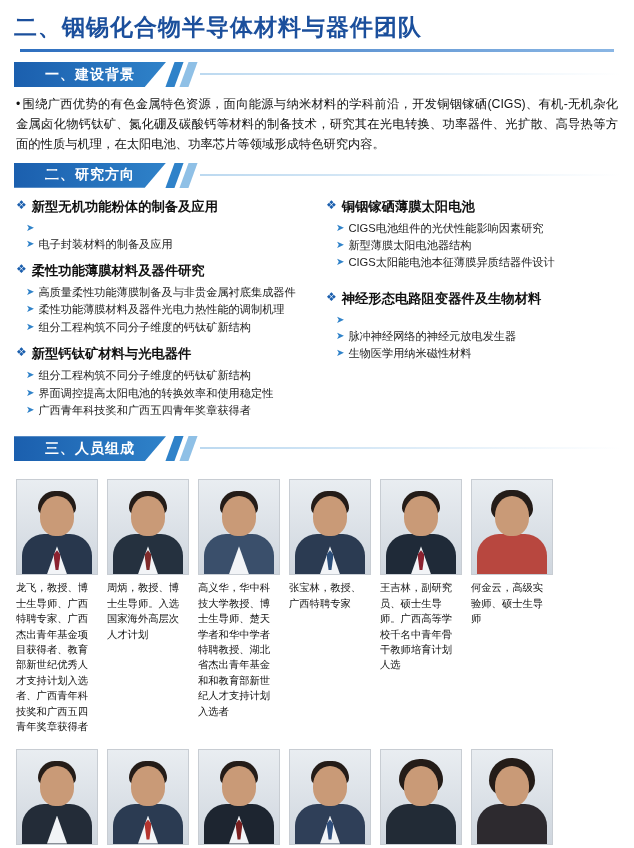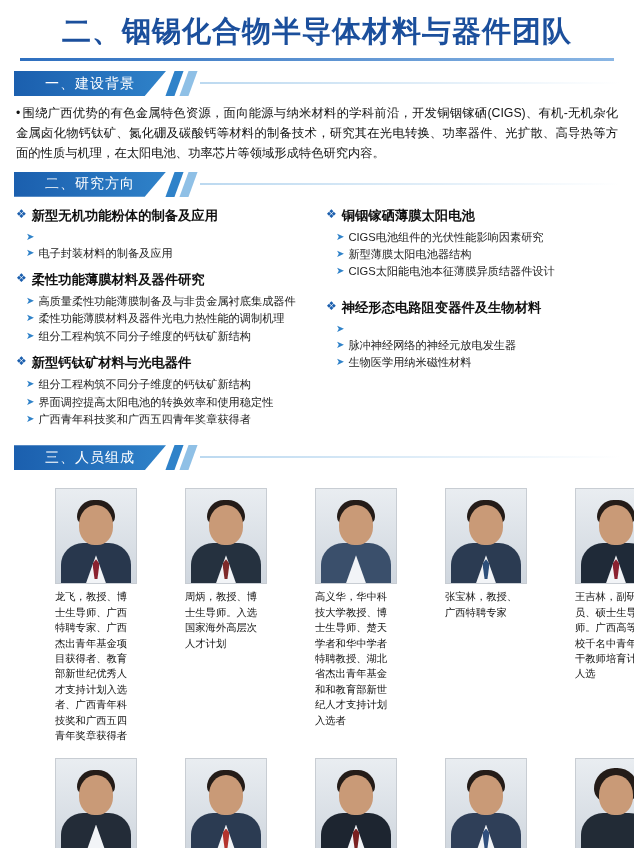--- a/index.html
+++ b/index.html
@@ -5,35 +5,35 @@
   html,body{margin:0;padding:0;}
   body{
     width:634px;height:848px;background:#ffffff;
     font-family:"Liberation Sans","DejaVu Sans",sans-serif;
     color:#1a1a1a;overflow:hidden;position:relative;
   }
   .page{position:relative;width:634px;height:848px;box-sizing:border-box;padding:0 14px;}
 
   
   .main-title{
-    text-align:center;font-size:29px;font-weight:bold;color:#1b4f9c;
+    text-align:left;font-size:23px;font-weight:bold;color:#1b4f9c;
     letter-spacing:1px;padding-top:12px;padding-bottom:4px;
   }
   .title-rule{
     height:3px;background:linear-gradient(to right,#2e6fbf,#8ab6e4);
     margin:2px 6px 10px 6px;
   }
 
   
   .banner{position:relative;height:25px;margin:8px 0 6px 0;}
   .banner .bar{
     position:absolute;left:0;top:0;height:25px;width:152px;
     background:linear-gradient(to right,#1b5fae,#2f82c9);
     display:flex;align-items:center;justify-content:center;
-    color:#ffffff;font-size:14px;font-weight:normal;letter-spacing:1px;
+    color:#ffffff;font-size:14px;font-weight:bold;letter-spacing:1px;
     clip-path:polygon(0 0,100% 0,86% 100%,0 100%);
   }
   .banner .slash1,.banner .slash2{
     position:absolute;top:0;height:25px;width:9px;
     background:#2f82c9;transform:skewX(-20deg);
   }
   .banner .slash1{left:156px;}
   .banner .slash2{left:170px;background:#8fc0e6;}
   .banner .tail{
     position:absolute;left:186px;top:11px;right:0;height:2px;
@@ -58,21 +58,21 @@
   .grp-title .dia{color:#1b5fae;font-size:12px;line-height:1.25;}
   .item{
     font-size:11.2px;color:#222;line-height:1.55;
     display:flex;align-items:flex-start;gap:4px;padding-left:10px;
   }
   .item .arw{color:#2f82c9;font-size:10px;line-height:1.6;}
 
   
   .people{padding-top:6px;}
   .prow{display:flex;gap:9px;padding:6px 2px 0 2px;}
-  .person{width:82px;margin-left:39px;}
+  .person{width:82px;}
   .photo{
     width:82px;height:96px;border:1px solid #c8cdd3;box-sizing:border-box;
     background:#dfe4ea;position:relative;overflow:hidden;
   }
   .photo .bgw{position:absolute;inset:0;background:linear-gradient(#e9edf1,#cfd6de);}
   .photo .head{
     position:absolute;left:50%;top:16px;width:34px;height:40px;border-radius:50% 50% 45% 45%;
     transform:translateX(-50%);background:#c99a77;
   }
   .photo .hair{

